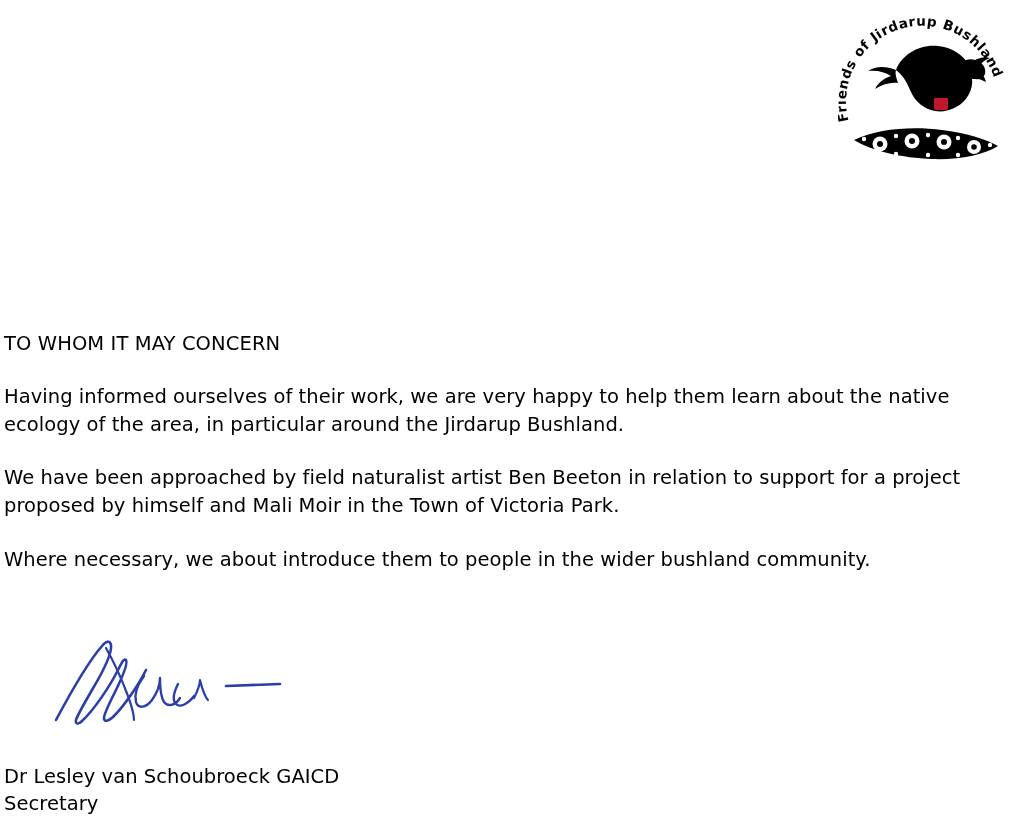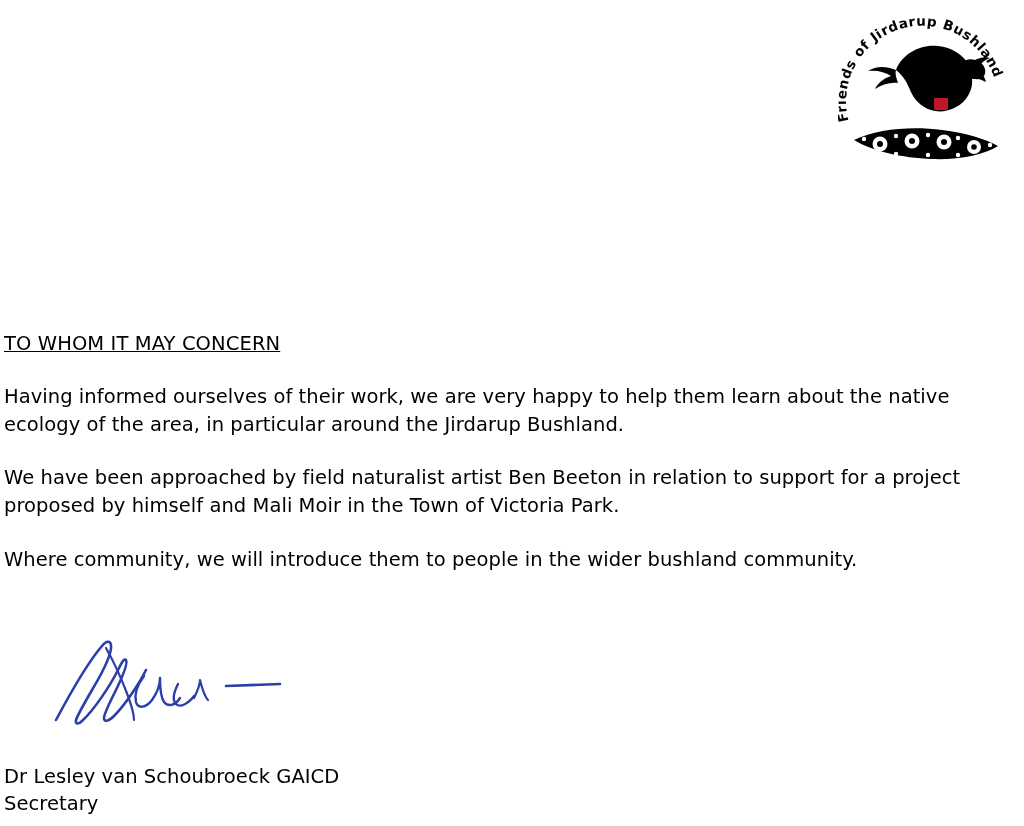--- a/index.html
+++ b/index.html
@@ -31,21 +31,20 @@
     position: absolute;
     left: 4px;
     top: 332px;
     width: 1000px;
   }
   .salutation {
     font-size: 19.5px;
     line-height: 1.28;
     letter-spacing: 0.1px;
     margin: 0 0 26px 0;
-    text-decoration: underline;
   }
   .para {
     font-size: 19.5px;
     line-height: 1.42;
     letter-spacing: 0.05px;
     margin: 0 0 26px 0;
     max-width: 992px;
   }
   .para.last { margin-bottom: 0; }
 
@@ -124,21 +123,21 @@
       <circle cx="90" cy="147" r="2.2" fill="#ffffff"></circle>
       <circle cx="120" cy="147" r="2.2" fill="#ffffff"></circle>
     </g>
   </svg>
 </div>
 
 <div class="letter">
   <p class="salutation">TO WHOM IT MAY CONCERN</p>
   <p class="para">Having informed ourselves of their work, we are very happy to help them learn about the native ecology of the area, in particular around the Jirdarup Bushland.</p>
   <p class="para">We have been approached by field naturalist artist Ben Beeton in relation to support for a project proposed by himself and Mali Moir in the Town of Victoria Park.</p>
-  <p class="para last">Where community, we will introduce them to people in the wider bushland community.</p>
+  <p class="para last">Where necessary, we about introduce them to people in the wider bushland community.</p>
 </div>
 
 <div class="signature">
   <svg width="260" height="112" viewBox="0 0 260 112" xmlns="http://www.w3.org/2000/svg">
     <g fill="none" stroke="#2c3ea8" stroke-linecap="round" stroke-linejoin="round">
       <path d="M8,92 C24,62 40,34 54,18 C58,13 62,12 63,17 C64,24 56,42 44,62
                C36,76 30,86 28,92 C27,96 30,97 34,93 C46,82 62,58 70,42
                C74,34 76,30 78,32 C80,35 74,50 66,66 C60,78 56,86 56,90
                C56,94 60,94 66,88 C78,76 92,54 98,42" stroke-width="2.6"></path>
       <path d="M58,20 C66,34 74,52 80,68 C84,79 86,86 86,92" stroke-width="2.2"></path>

